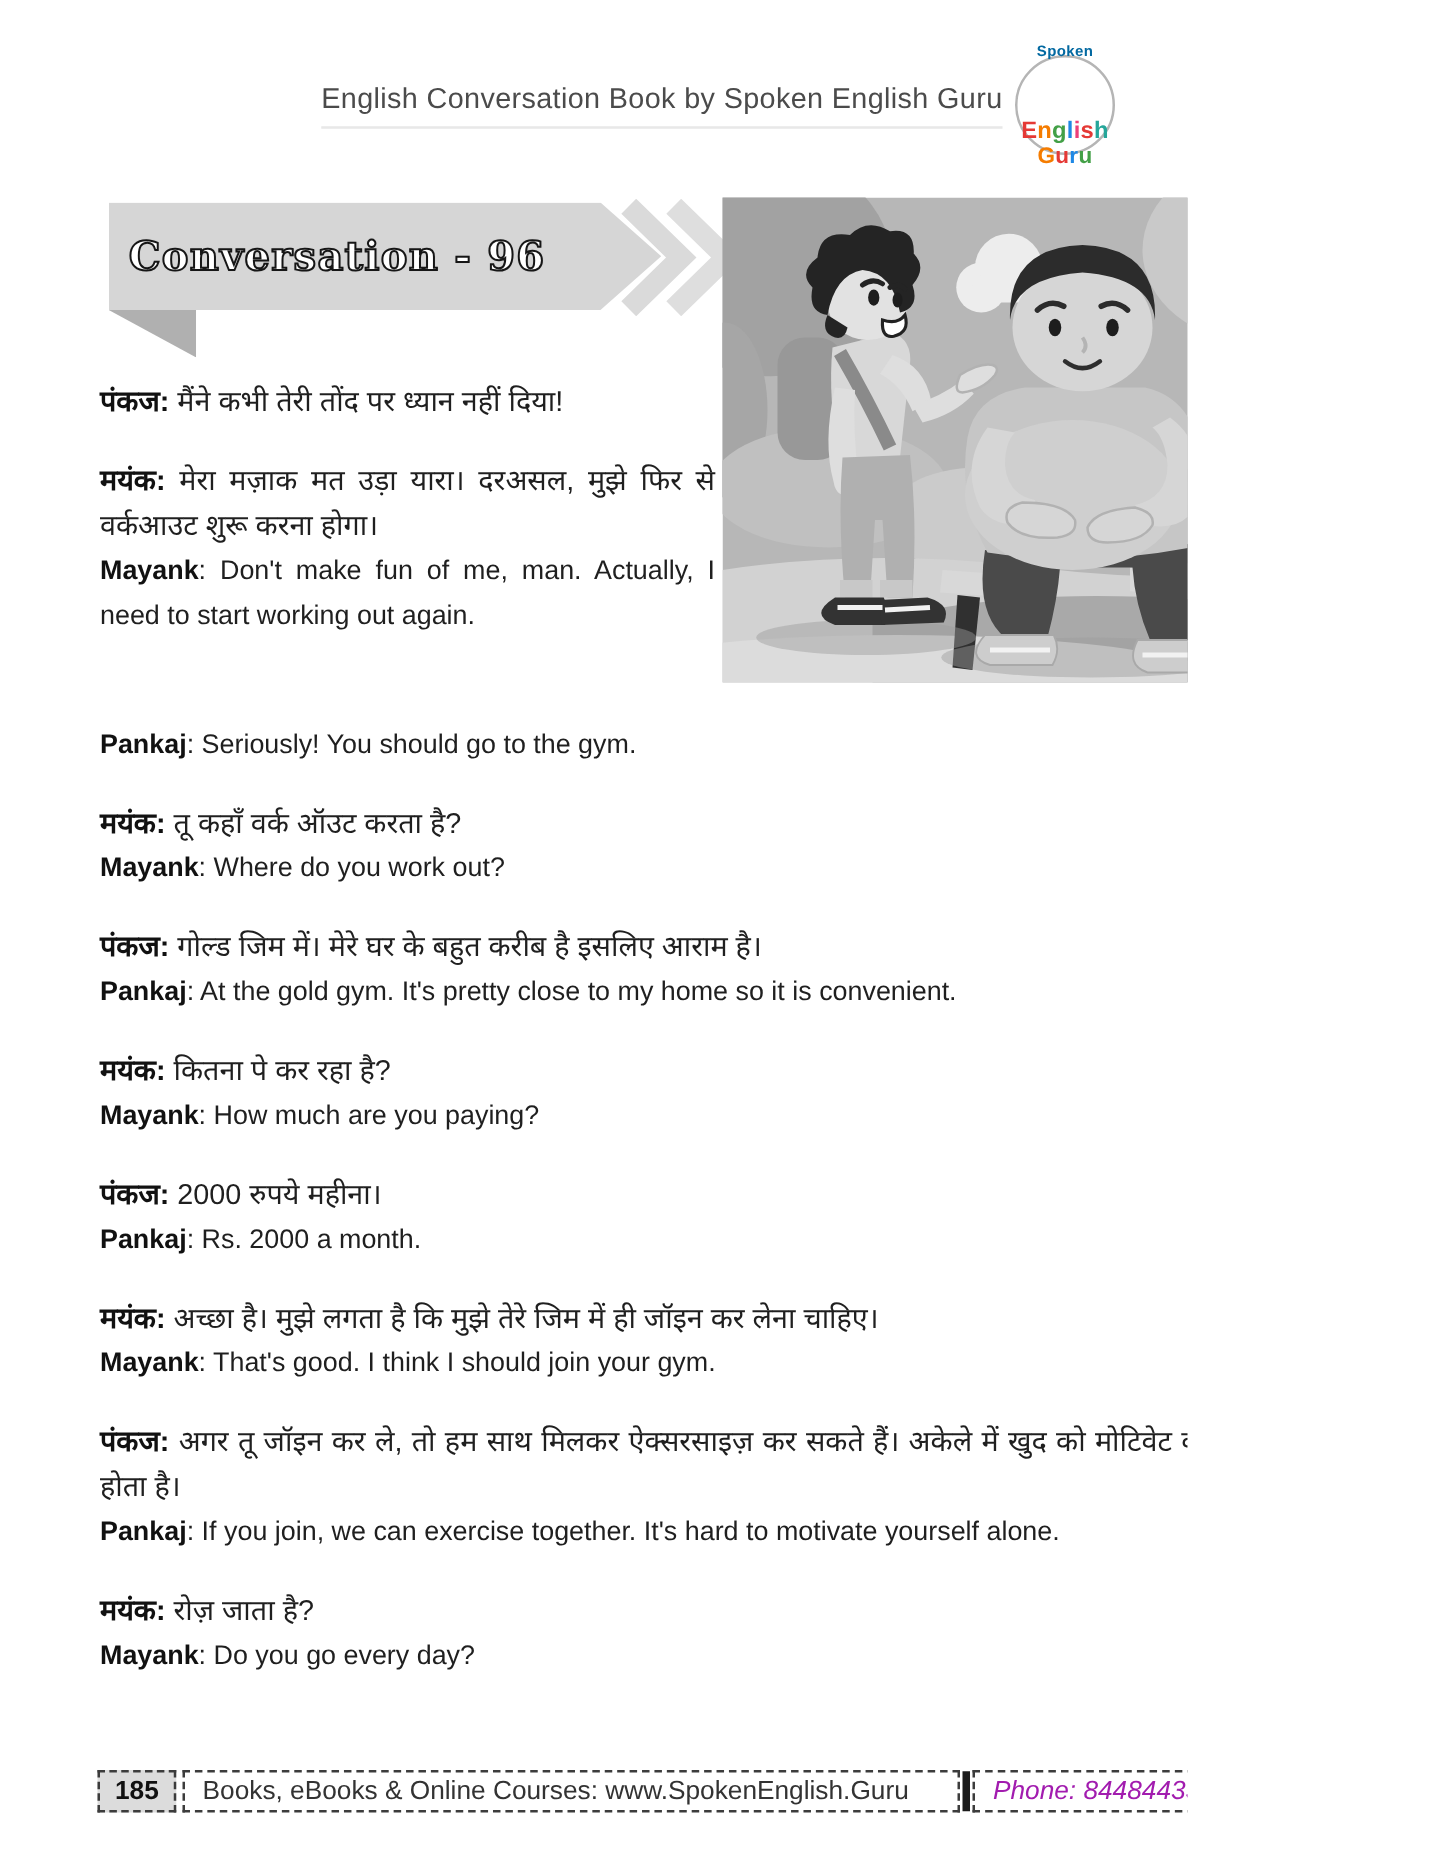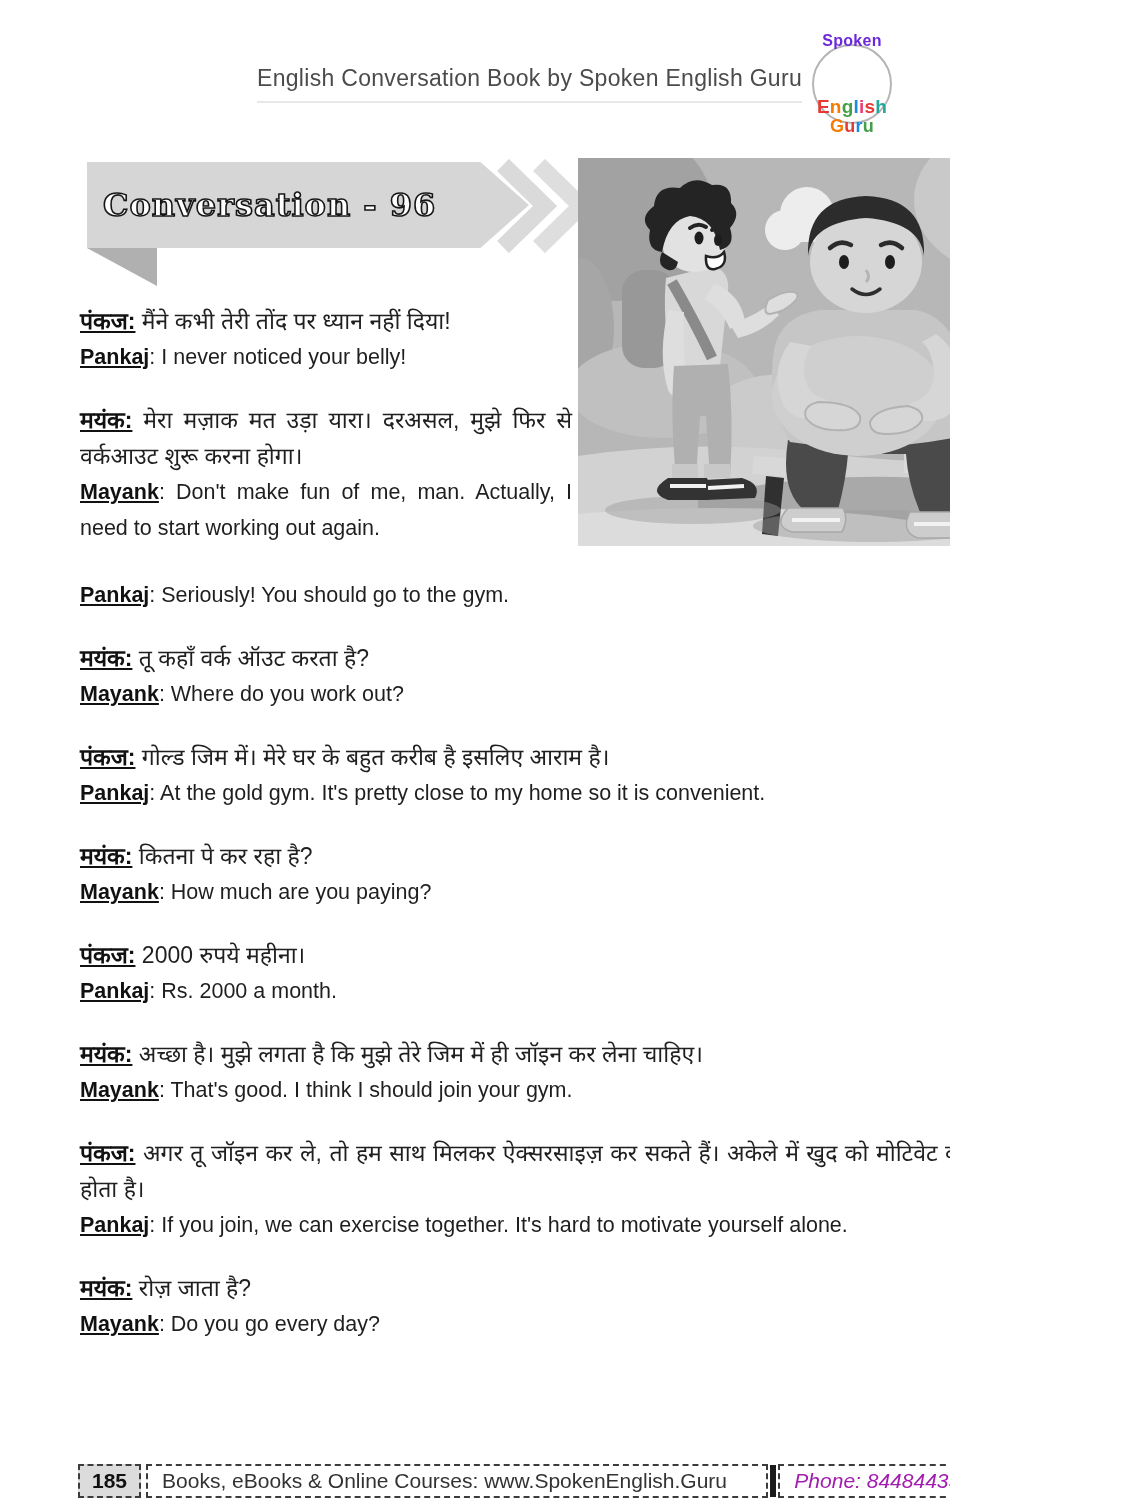--- a/index.html
+++ b/index.html
@@ -7,21 +7,21 @@
         font-family:"Liberation Sans",sans-serif;color:#212121;}
 
   
   .header-row{position:absolute;top:44px;left:0;right:58px;display:flex;
               justify-content:flex-end;align-items:center;gap:10px;}
   .header-title{font-size:23px;color:#4b4b4b;letter-spacing:.3px;
                 padding-bottom:9px;border-bottom:2px solid #e8e8e8;}
   .logo{width:76px;height:76px;border-radius:50%;border:2px solid #b5b5b5;background:#fff;
         display:flex;flex-direction:column;align-items:center;justify-content:center;
         line-height:1.02;flex:0 0 auto;}
-  .logo .l1{font-size:16px;font-weight:700;color:#6d28d9;letter-spacing:.3px;}
+  .logo .l1{font-size:12px;font-weight:700;color:#0369a1;letter-spacing:.3px;}
   .logo .l2{font-size:19px;font-weight:800;letter-spacing:.2px;margin-top:48px;}
   .logo .l3{font-size:18px;font-weight:800;letter-spacing:.2px;}
 
   
   .banner-wrap{position:absolute;left:87px;top:162px;width:560px;height:130px;}
   .banner{position:relative;width:442px;height:86px;background:#d6d6d6;
           clip-path:polygon(0 0,89% 0,100% 50%,89% 100%,0 100%);
           display:flex;align-items:center;padding-left:16px;box-sizing:border-box;}
   .banner-title{font-family:"DejaVu Serif",serif;font-size:32px;font-weight:700;
                 color:#ffffff;-webkit-text-stroke:1.6px #161616;letter-spacing:1px;
@@ -30,28 +30,28 @@
                clip-path:polygon(0 0,100% 0,100% 100%);}
   .banner-chevrons{position:absolute;left:406px;top:-3px;}
 
   
   .col-left{position:absolute;left:80px;top:303px;width:492px;}
   .col-rest{position:absolute;left:80px;top:577px;width:968px;}
   .exchange{margin-bottom:27px;}
   .line{text-align:justify;line-height:36px;color:#1f1f1f;}
   .line.hi{font-size:23px;}
   .line.en{font-size:21.5px;}
-  .spk{font-weight:700;color:#111;text-decoration:underline;}
+  .spk{font-weight:700;color:#111;}
 
   
   .illustration{position:absolute;left:578px;top:158px;width:472px;height:388px;}
 
   
   .footer{position:absolute;left:78px;top:1416px;width:1050px;height:34px;
-          display:flex;align-items:stretch;font-size:21px;margin-top:48px;}
+          display:flex;align-items:stretch;font-size:21px;}
   .fbox{border:2.5px dashed #3c3c3c;display:flex;align-items:center;box-sizing:border-box;}
   .page-box{background:#dcdcdc;font-weight:700;padding:0 12px;color:#111;}
   .books-box{flex:1;margin-left:5px;padding:0 14px;color:#333;}
   .footer-divider{width:6px;background:#1b1b1b;margin:1px 2px;}
   .phone-box{padding:0 14px;color:#a21caf;font-style:italic;}
 </style>
 </head>
 <body>
 
 <div class="page">
@@ -172,21 +172,20 @@
         <path d="M90 320 q-22 14 0 22 l 40 0 q 5 -10 -1 -22 Z"></path>
         <path d="M126 322 l 38 -2 q 20 6 13 20 l -50 2 Z"></path>
       </g>
       <path d="M92 328 l 36 0 M130 330 l 36 -2" stroke="#f2f2f2" stroke-width="4"></path>
     </g>
   </svg>
 
   <div class="col-left">
     <div class="exchange">
       <div class="line hi"><span class="spk">पंकज:</span> <span>मैंने कभी तेरी तोंद पर ध्यान नहीं दिया!</span></div>
-      <div class="line en"><span class="spk">Pankaj</span><span>: I never noticed your belly!</span></div>
     </div>
     <div class="exchange">
       <div class="line hi"><span class="spk">मयंक:</span> <span>मेरा मज़ाक मत उड़ा यारा। दरअसल, मुझे फिर से वर्कआउट शुरू करना होगा।</span></div>
       <div class="line en"><span class="spk">Mayank</span><span>: Don't make fun of me, man. Actually, I need to start working out again.</span></div>
     </div>
   </div>
 
   <div class="col-rest">
     <div class="exchange">
       <div class="line en"><span class="spk">Pankaj</span><span>: Seriously! You should go to the gym.</span></div>

